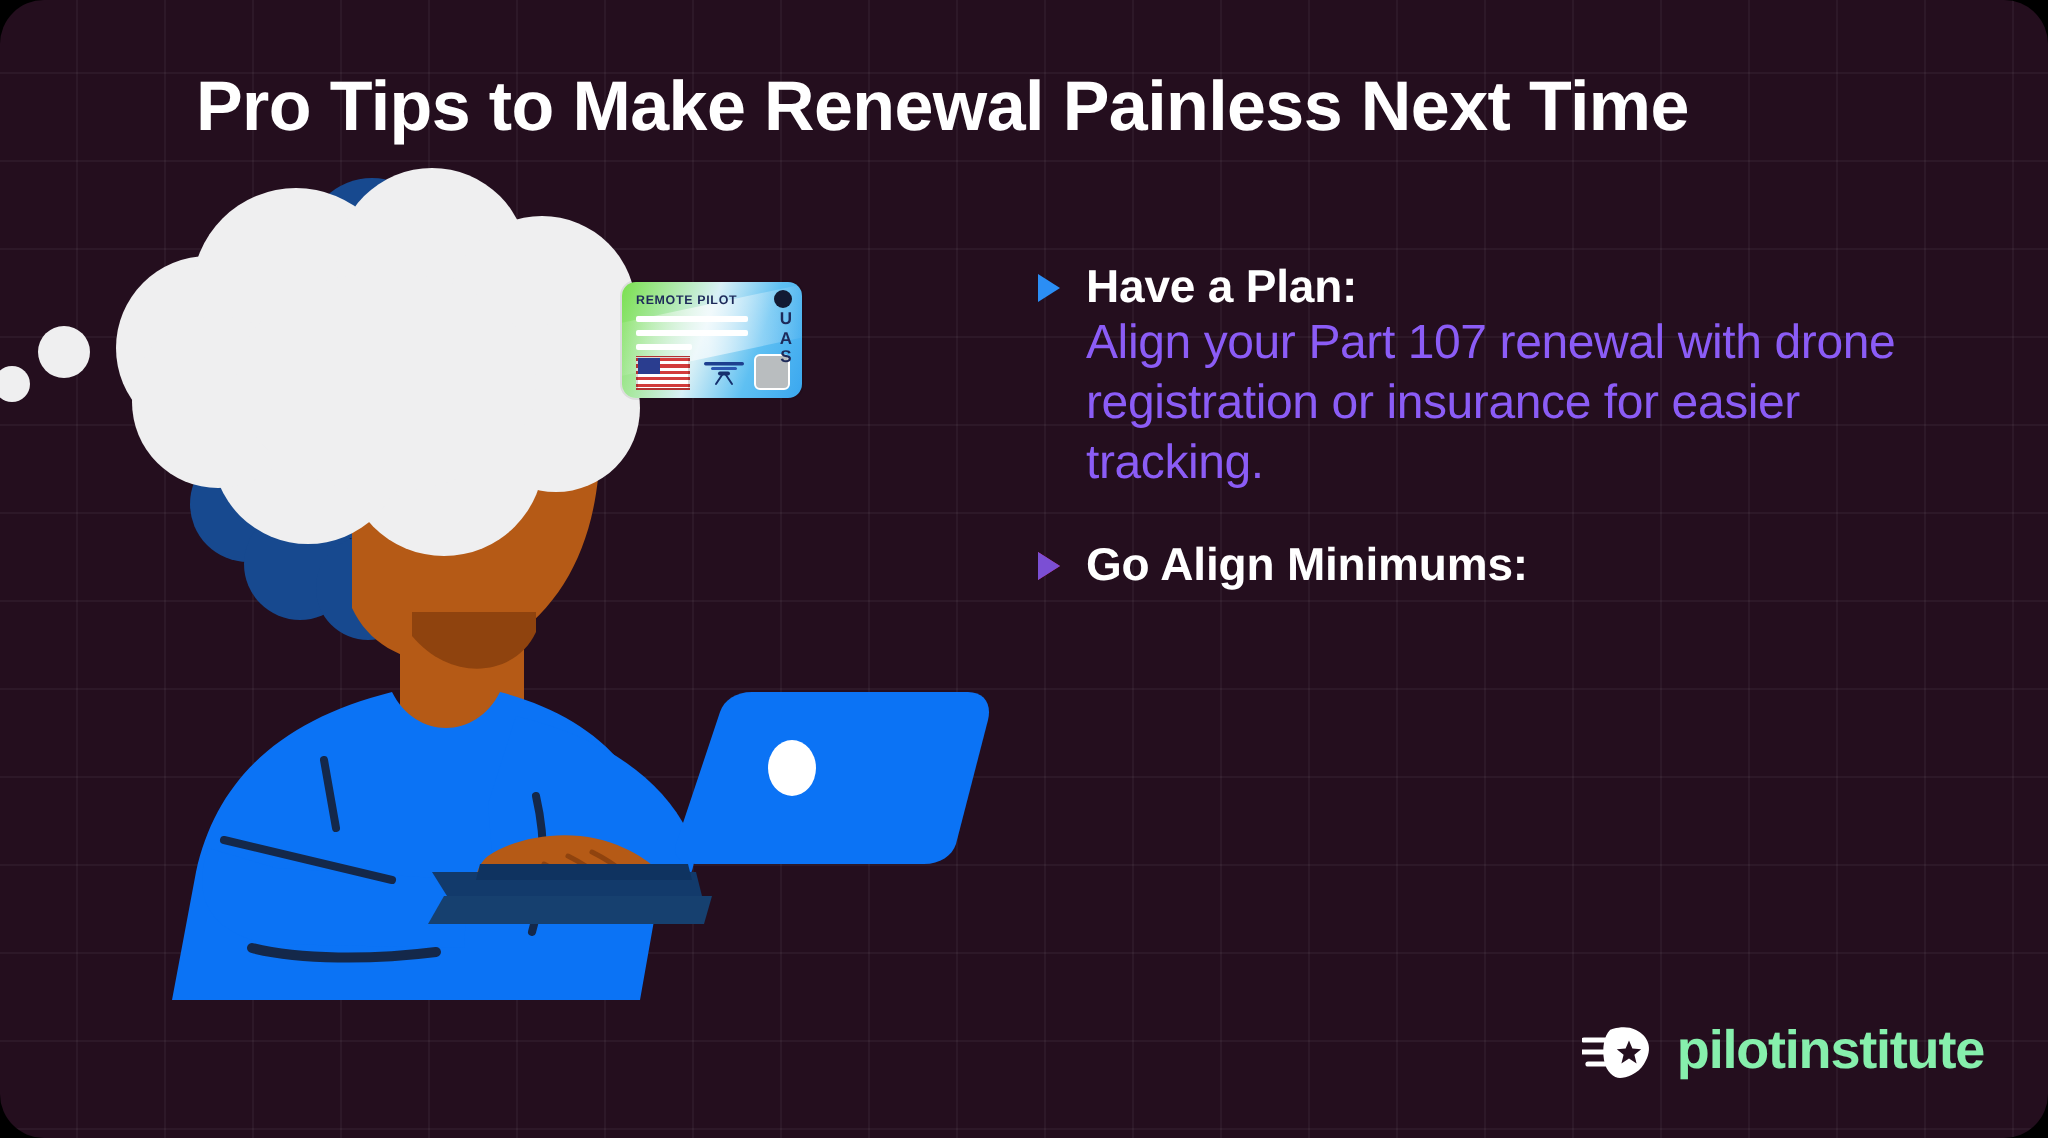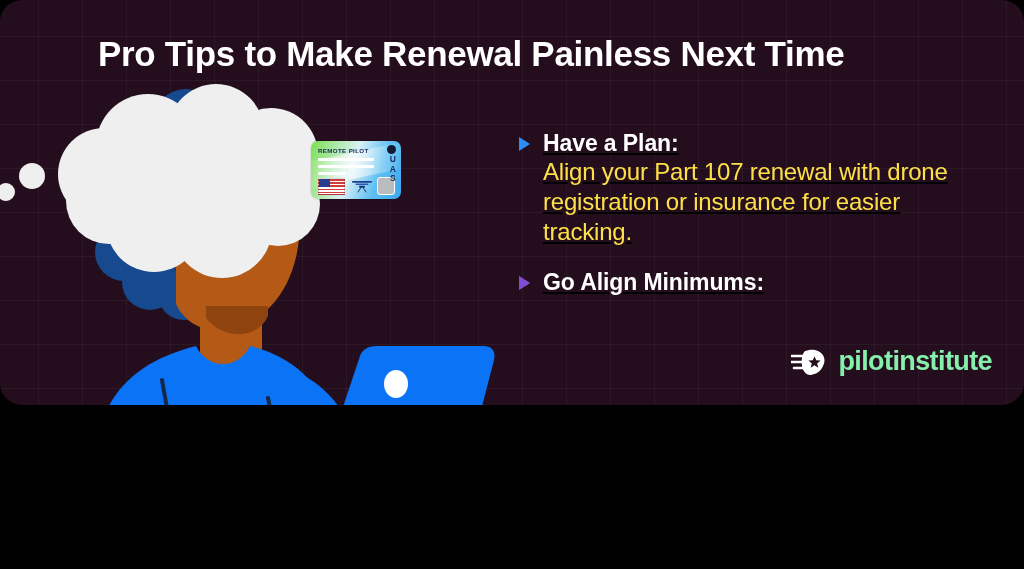--- a/index.html
+++ b/index.html
@@ -10,21 +10,21 @@
   body {
     width: 1024px;
     height: 569px;
     overflow: hidden;
     font-family: "Liberation Sans", sans-serif;
   }
 
   #infographic {
     position: relative;
     width: 1024px;
-    height: 405px;
+    height: 569px;
     background-color: #240e1e;
     border-radius: 22px;
     overflow: hidden;
   }
 
   
   #grid-overlay {
     position: absolute;
     inset: 0;
     background-image:
@@ -51,42 +51,41 @@
   #tips-list {
     position: absolute;
     left: 519px;
     top: 129px;
     width: 440px;
   }
   .tip-item {
     position: relative;
     padding-left: 24px;
     margin-bottom: 21px;
-    text-decoration: underline;
   }
   .tip-arrow {
     position: absolute;
     left: 0;
     top: 8px;
     width: 0;
     height: 0;
     border-top: 7px solid transparent;
     border-bottom: 7px solid transparent;
     border-left: 11px solid #2b8ef5;
   }
   .tip-heading {
     font-size: 23px;
     font-weight: bold;
     color: #ffffff;
     line-height: 28px;
     letter-spacing: -0.1px;
   }
   .tip-body {
     font-size: 24px;
-    color: #fde047;
+    color: #8b5cf6;
     line-height: 30px;
     letter-spacing: -0.2px;
   }
 
   
   #illustration {
     position: absolute;
     left: 0;
     top: 80px;
     width: 510px;

